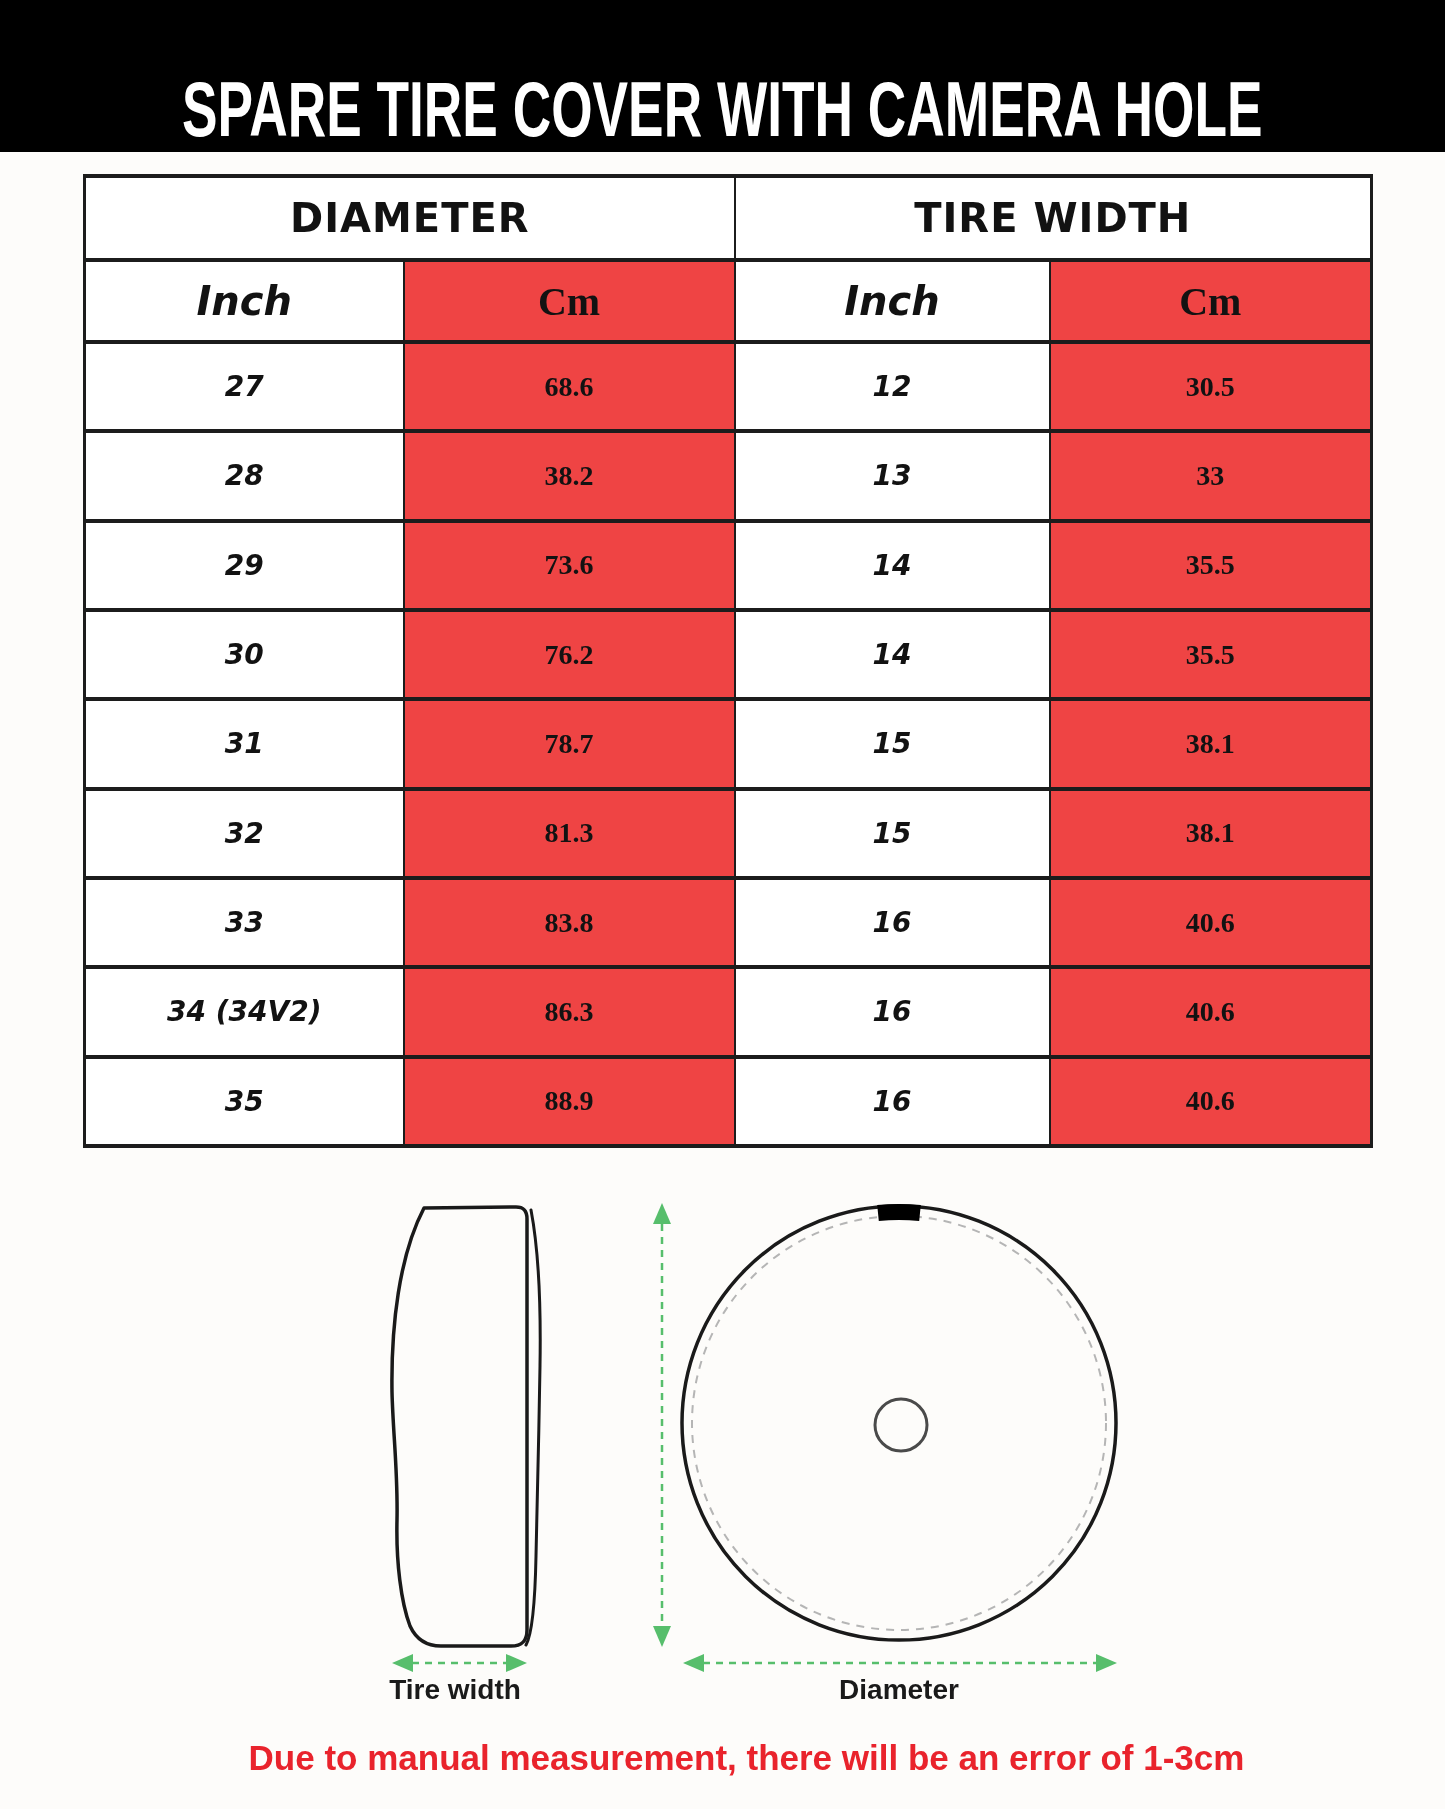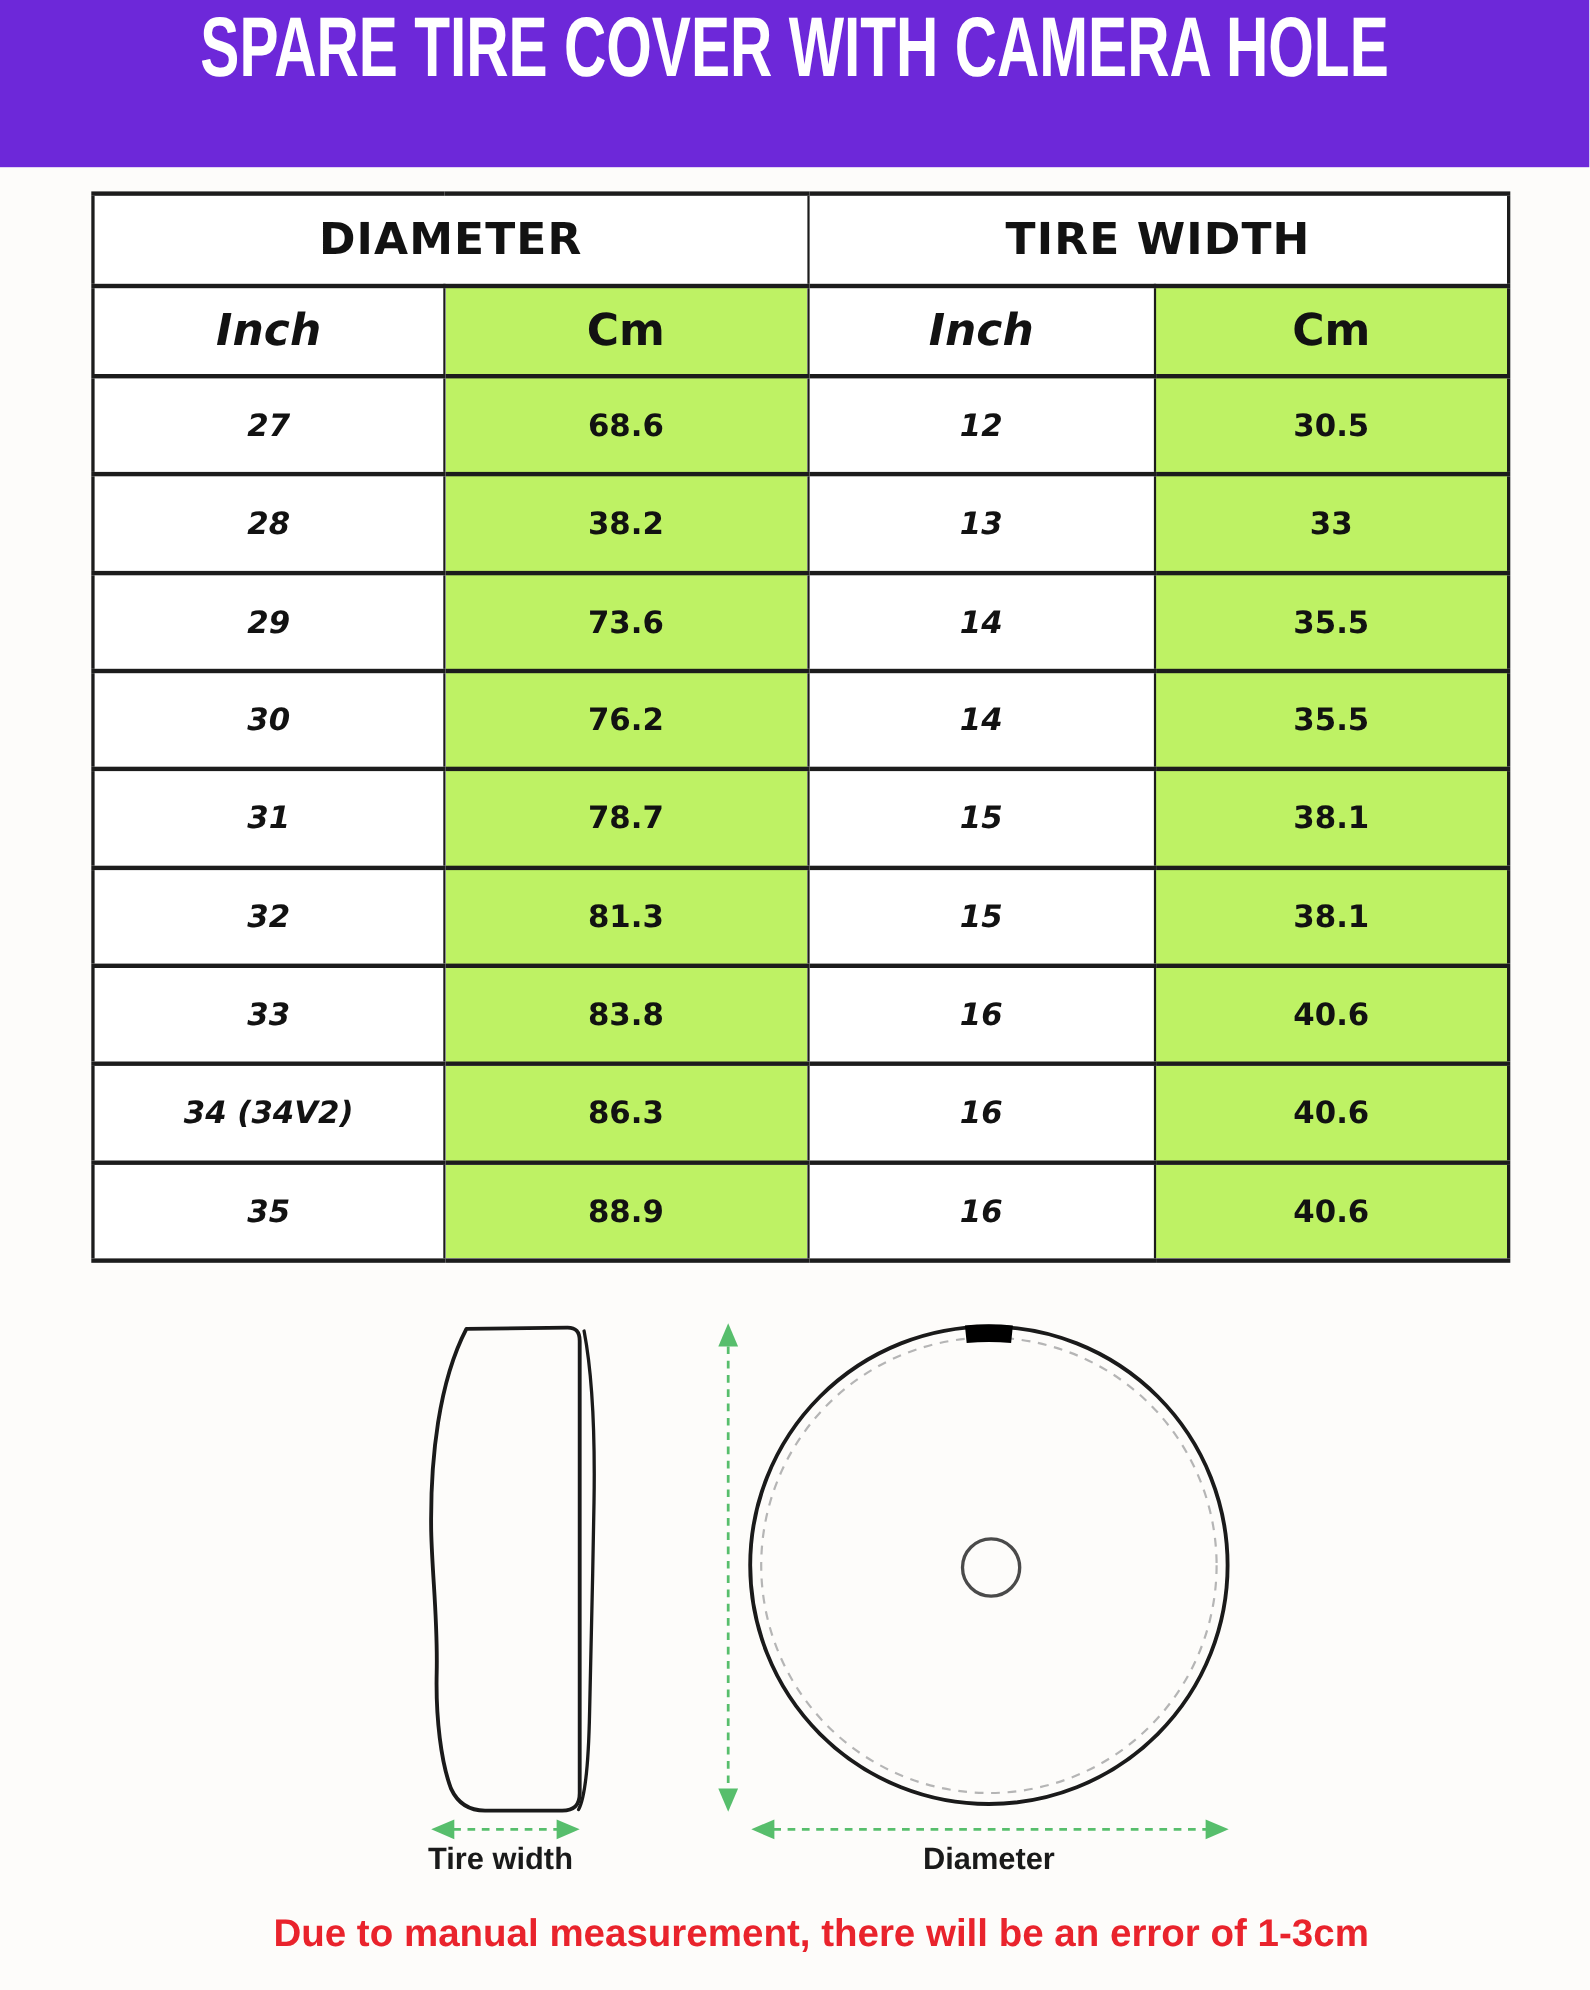--- a/index.html
+++ b/index.html
@@ -8,22 +8,22 @@
     background:#fdfcfa;
     font-family:"Liberation Sans",sans-serif;
     position:relative;
     -webkit-font-smoothing:antialiased;
   }
   .canvas{position:absolute;inset:0;width:1445px;height:1809px;overflow:hidden;}
 
   
   .banner{
     position:absolute;left:0;top:0;width:1445px;height:152px;
-    background:#6d28d9;
-    display:flex;align-items:flex-start;justify-content:center;
+    background:#000000;
+    display:flex;align-items:flex-end;justify-content:center;
   }
   .banner-title{
     color:#ffffff;
     font-size:74px;
     font-weight:bold;
     letter-spacing:0px;
     white-space:nowrap;
     display:inline-block;
     transform:scaleX(0.72) scaleY(1.04);
     transform-origin:center center;
@@ -53,21 +53,21 @@
     background:#ffffff;
   }
   .subhead-row td{
     height:78px;
     font-size:40px;font-weight:bold;
   }
   .data-row td{
     height:77px;
     font-size:28px;font-weight:bold;
   }
-  .col-gray{background:#bef264;}
+  .col-gray{background:#ef4444;font-family:Liberation Serif, serif;}
   .col-white{background:#ffffff;font-style:italic;}
 
   
   .diagram-svg{position:absolute;left:0;top:1148px;width:1445px;height:600px;}
   .dim-label{
     position:absolute;
     font-size:28px;font-weight:bold;color:#1a1a1a;
     text-align:center;white-space:nowrap;
     font-family:"Liberation Sans",sans-serif;
   }

